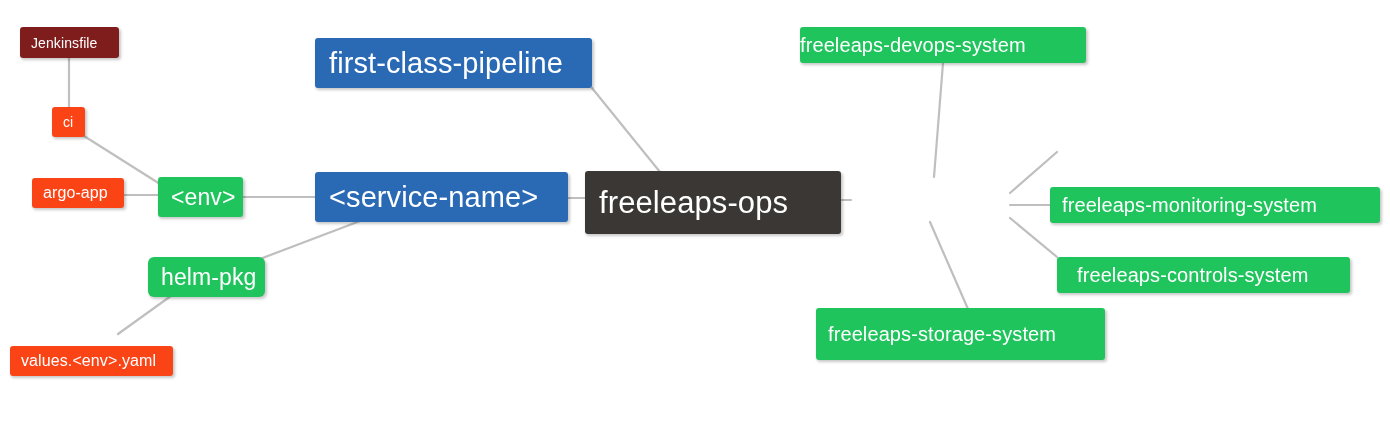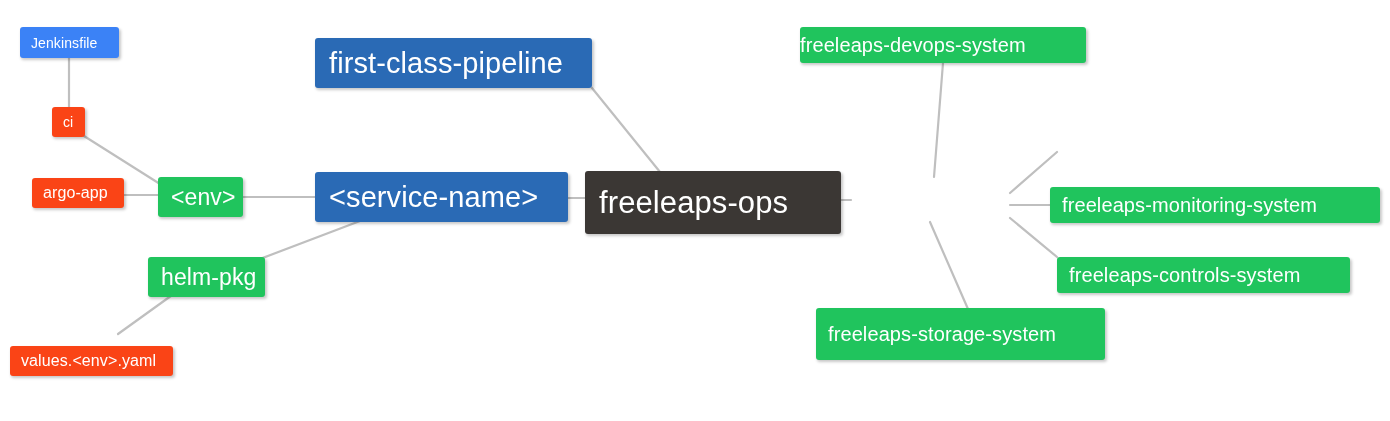--- a/index.html
+++ b/index.html
@@ -51,21 +51,21 @@
     user-select: none;
   }
   .node span {
     display: block;
     line-height: 1;
   }
   
   .c-root   { background: #3b3734; }
   .c-blue   { background: #2a6ab5; text-align: center; }
   .c-green  { background: #20c45d; }
-  .c-orange { background: #3b82f6; }
+  .c-orange { background: #7f1d1d; }
   .c-red    { background: #fa4416; }
 </style>
 </head>
 <body>
 
 <div id="mindmap">
 
   <svg id="edge-layer" viewBox="0 0 1390 421" width="1390" height="421" xmlns="http://www.w3.org/2000/svg">
 
     <path class="edge" d="M 585,198 L 568,198"></path>
@@ -106,21 +106,21 @@
   </div>
 
   <div class="node c-red" style="left:32px; top:178px; width:92px; height:30px; padding-left:11px; font-size:16px;">
     <span>argo-app</span>
   </div>
 
   <div class="node c-green" style="left:158px; top:177px; width:85px; height:40px; padding-left:13px; font-size:23px;">
     <span>&lt;env&gt;</span>
   </div>
 
-  <div class="node c-green" style="left:148px; top:257px; width:117px; height:40px; padding-left:13px; font-size:23px;">
+  <div class="node c-green" style="left:148px; top:257px; width:117px; height:40px; padding-left:13px; font-size:23px;border-radius:6px;">
     <span>helm-pkg</span>
   </div>
 
   <div class="node c-red" style="left:10px; top:346px; width:163px; height:30px; padding-left:11px; font-size:16px;">
     <span>values.&lt;env&gt;.yaml</span>
   </div>
 
   <div class="node c-blue" style="left:315px; top:38px; width:277px; height:50px; padding-left:14px; font-size:29px;">
     <span>first-class-pipeline</span>
   </div>
@@ -136,21 +136,21 @@
 
   <div class="node c-green" style="left:800px; top:27px; width:286px; height:36px; padding-left:0; font-size:20px;">
     <span>freeleaps-devops-system</span>
   </div>
 
 
   <div class="node c-green" style="left:1050px; top:187px; width:330px; height:36px; padding-left:12px; font-size:20px;">
     <span>freeleaps-monitoring-system</span>
   </div>
 
-  <div class="node c-green" style="left:1057px; top:257px; width:293px; height:36px; padding-left:12px; font-size:20px;">
+  <div class="node c-green" style="left:1057px; top:257px; width:293px; height:36px; padding-left:20px; font-size:20px;">
     <span>freeleaps-controls-system</span>
   </div>
 
   <div class="node c-green" style="left:816px; top:308px; width:289px; height:52px; padding-left:12px; font-size:20px;">
     <span>freeleaps-storage-system</span>
   </div>
 
 </div>
 
 </body></html>

